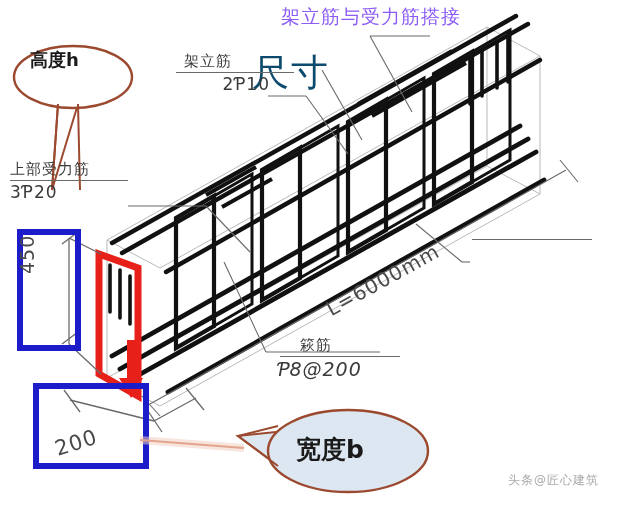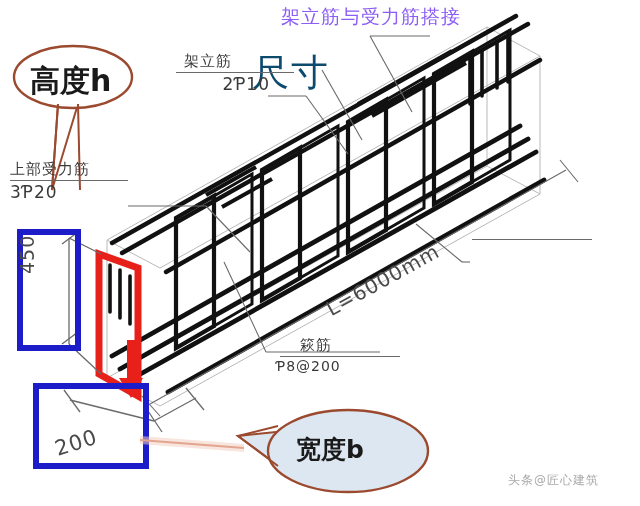--- a/index.html
+++ b/index.html
@@ -176,21 +176,21 @@
       <ellipse cx="348" cy="451" rx="80" ry="41" fill="#dde7f1" stroke="#9b4a2f" stroke-width="2.4"></ellipse>
       <path d="M278,426 L238,436 L278,466" fill="none" stroke="#9b4a2f" stroke-width="2"></path>
     </g>
 
     <g>
       <path d="M140,440 L244,448" stroke="#d4714f" stroke-width="2" fill="none"></path>
       <path d="M140,436 L244,444 L244,452 L140,444 Z" fill="#f1cfc2" opacity=".55"></path>
     </g>
   </svg>
 
-  <div class="callout-text cjk" style="left:30px;top:61px;font-size:30px;">高度h</div>
+  <div class="callout-text cjk" style="left:30px;top:48px;font-size:18px;">高度h</div>
 
   <div class="callout-text cjk" style="left:296px;top:433px;font-size:25px;">宽度b</div>
 
   <div class="lbl cjk" style="left:281px;top:4px;font-size:19px;letter-spacing:1px;color:#8b5cf6;">架立筋与受力筋搭接</div>
 
   <div class="lbl cjk" style="left:252px;top:48px;font-size:37px;letter-spacing:2px;color:#0c4a6e;">尺寸</div>
 
   <div class="anno cjk" style="left:10px;top:160px;width:118px;">
     <div class="top">上部受力筋</div>
     <div class="rule"></div>
@@ -203,21 +203,21 @@
     <div class="bot" style="margin-left:-6px;text-align:right;">2Ƥ10</div>
   </div>
 
   <div class="anno cjk" style="left:472px;top:238px;width:120px;">
     <div class="rule"></div>
   </div>
 
   <div class="anno cjk" style="left:298px;top:336px;width:106px;">
     <div class="top" style="margin-left:2px;">篍筋</div>
     <div class="rule" style="width:120px;margin-left:-18px;"></div>
-    <div class="bot" style="margin-left:-22px;font-size:14px;">Ƥ8@200</div>
+    <div class="bot" style="margin-left:-22px;font-size:19px;font-style:italic;">Ƥ8@200</div>
   </div>
 
   <div class="dimtext" style="left:16px;top:274px;transform:rotate(-90deg);transform-origin:left top;">450</div>
 
   <div class="dimtext" style="left:52px;top:438px;transform:rotate(-18deg);transform-origin:left top;font-size:21px;">200</div>
 
   <div class="dimtext" style="left:322px;top:300px;transform:rotate(-29deg);transform-origin:left top;font-size:20px;">L=6000mm</div>
 
   <div class="watermark cjk" style="left:508px;top:472px;">头条@匠心建筑</div>
 

